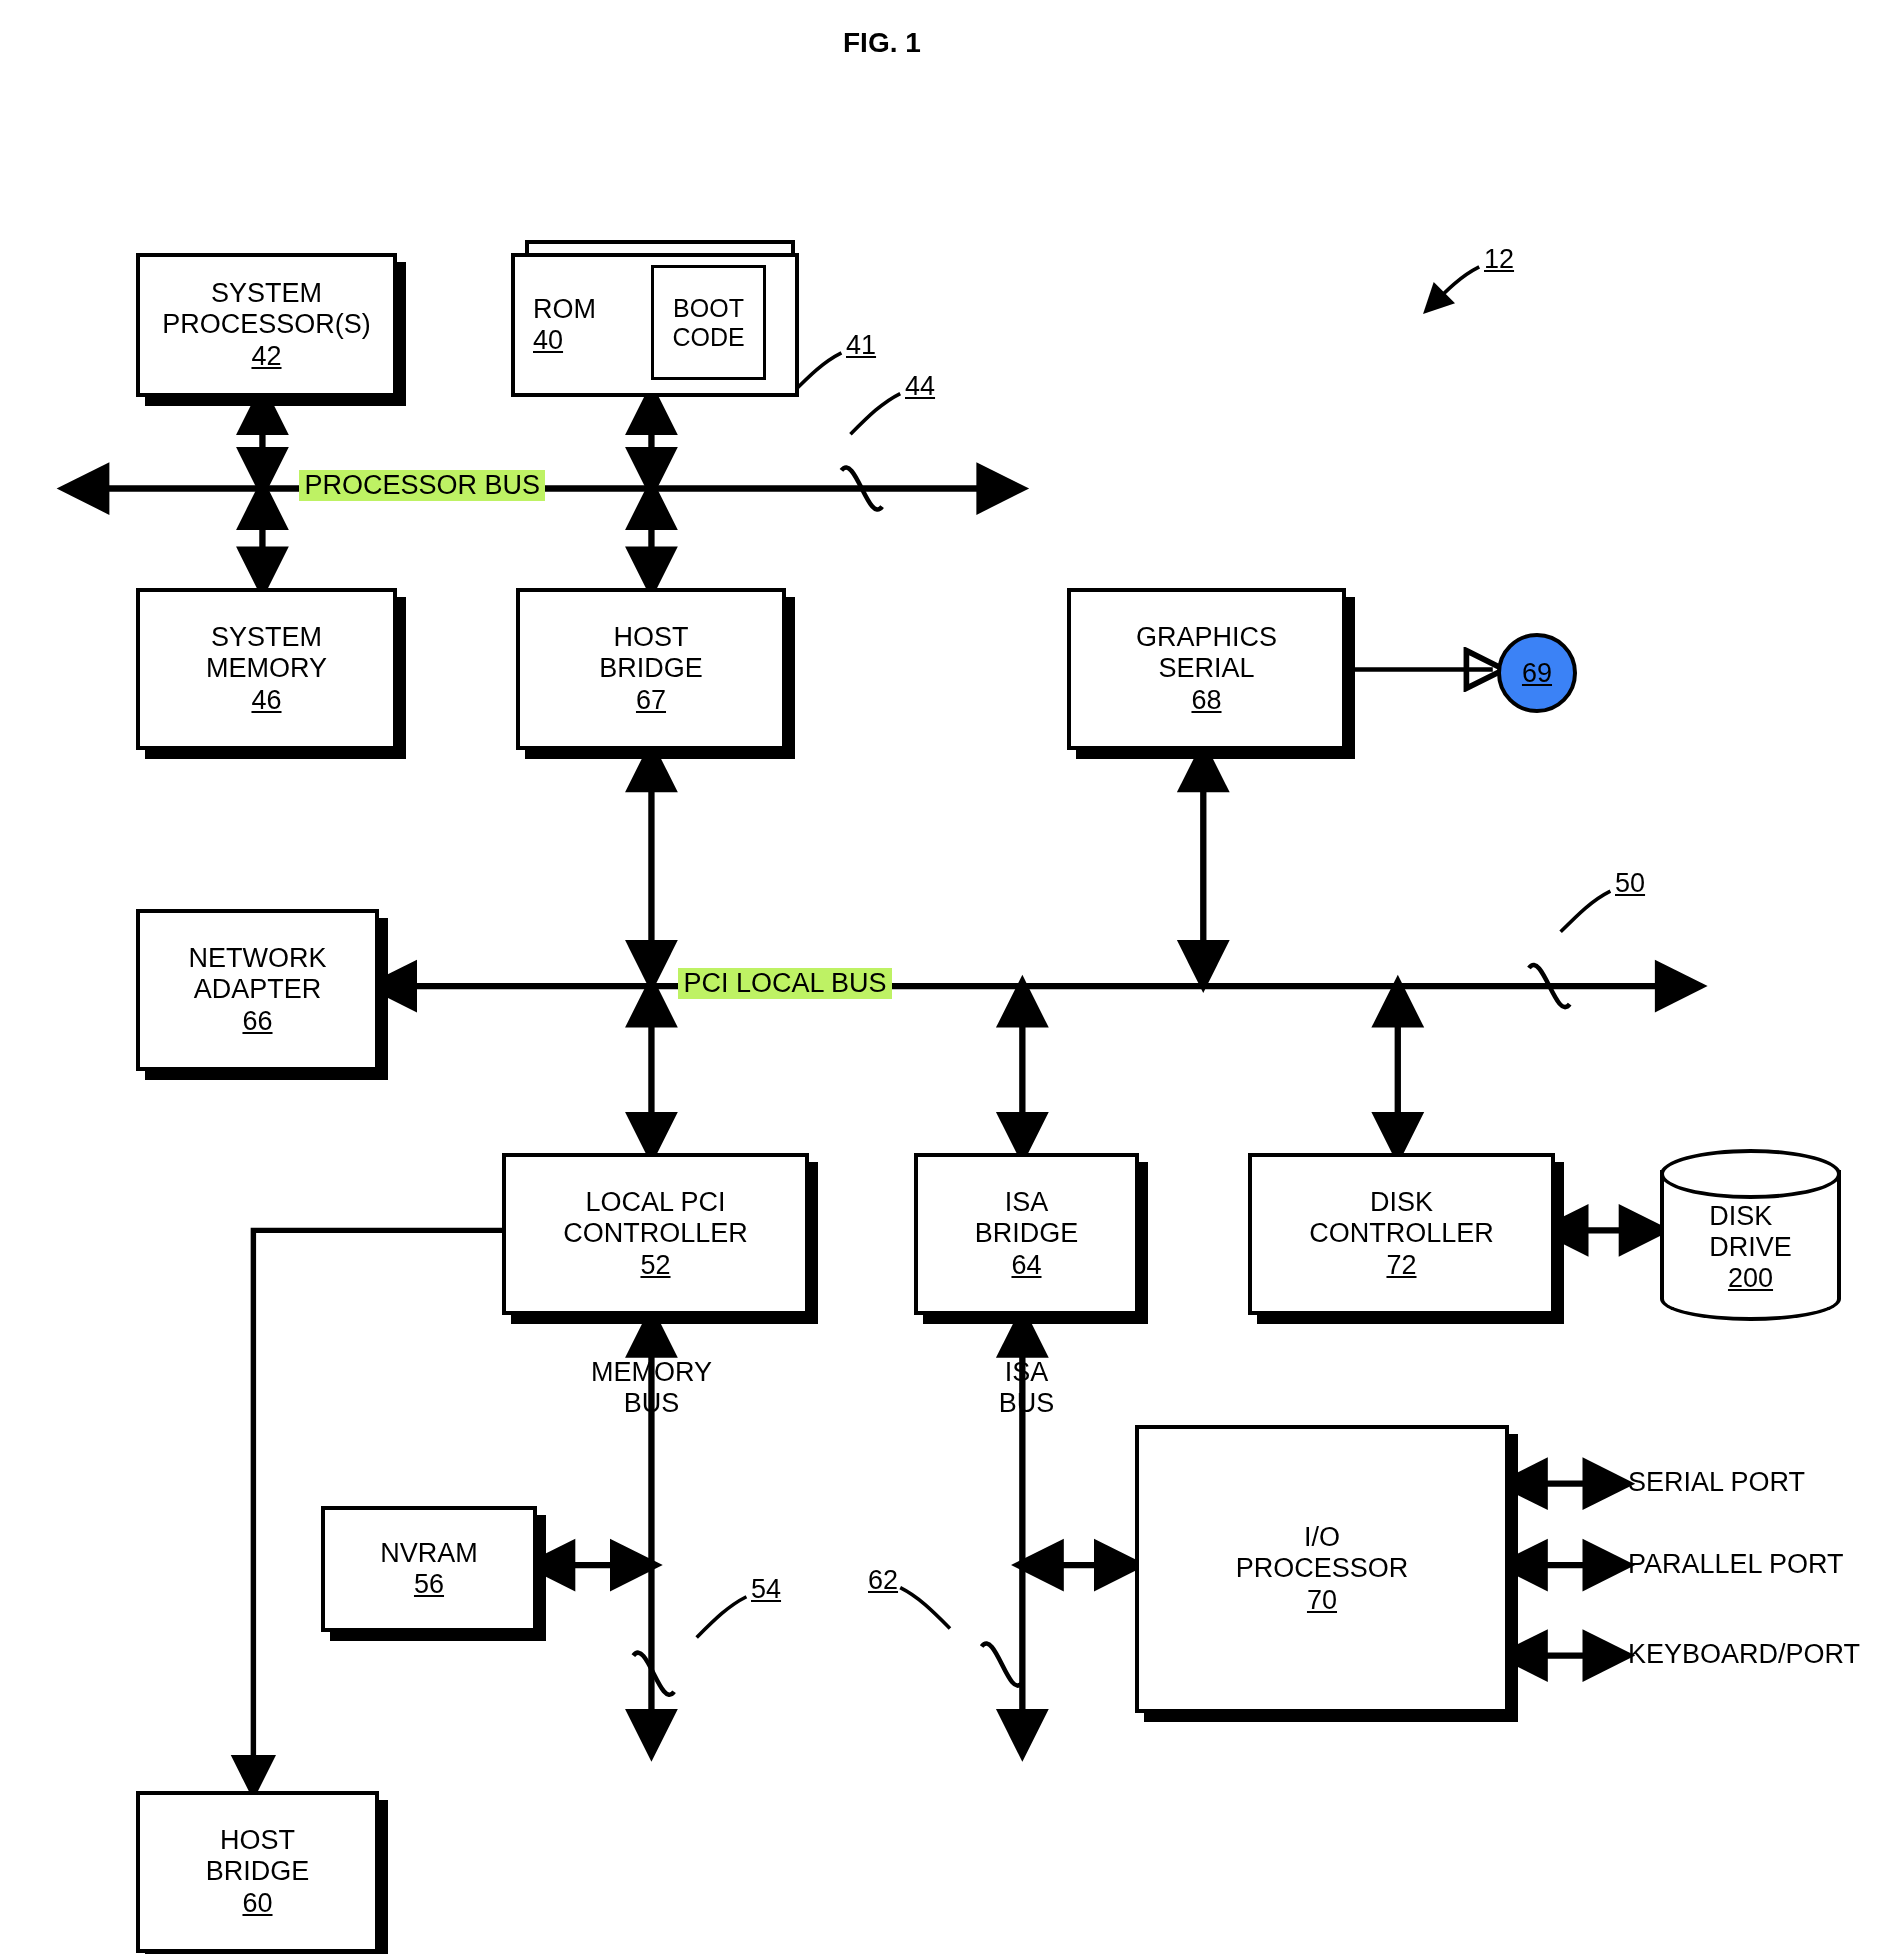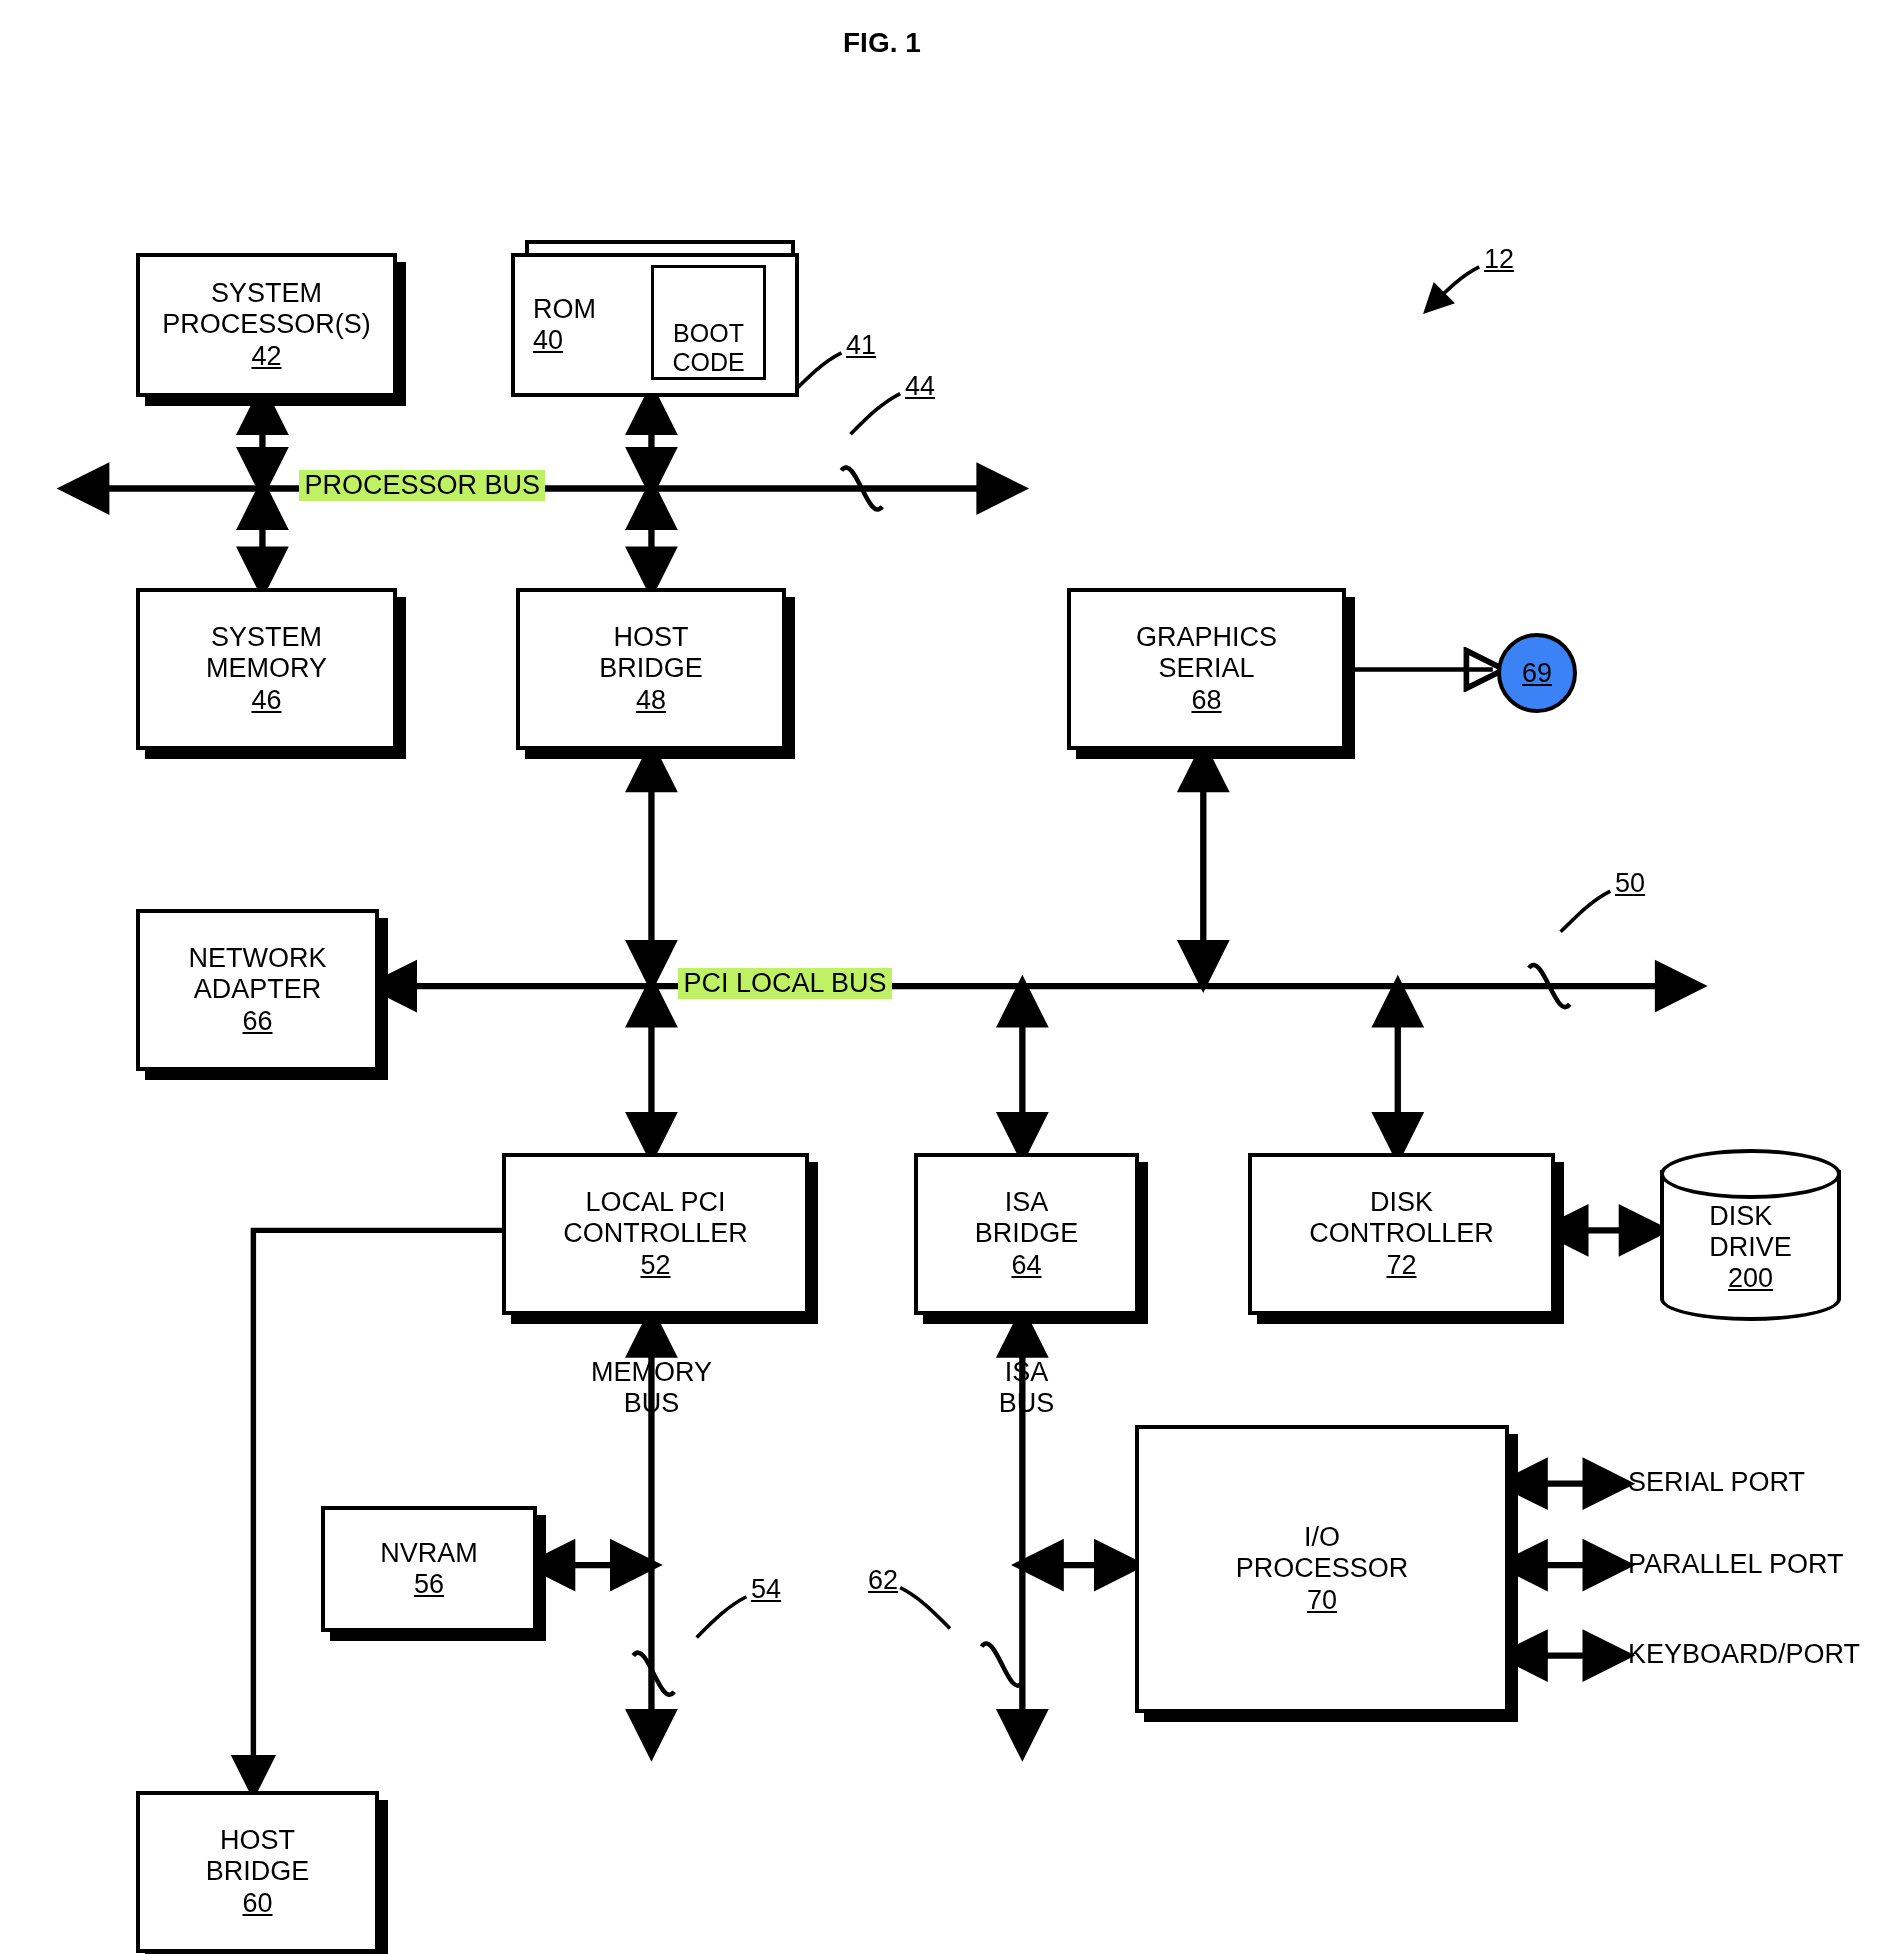--- a/index.html
+++ b/index.html
@@ -113,35 +113,35 @@
     <div style="white-space:pre-line;">SYSTEM
 PROCESSOR(S)</div>
     <div class="ref">42</div>
   </div>
 
   <div class="box" style="left:525px;top:240px;width:262px;height:136px;box-shadow:none;"></div>
   <div class="box" style="left:511px;top:253px;width:262px;height:136px;box-shadow:none;justify-content:center;align-items:flex-start;padding-left:18px;">
     <div>ROM</div>
     <div class="ref">40</div>
   </div>
-  <div class="inner" style="left:651px;top:265px;width:109px;height:109px;justify-content:flex-end;">
+  <div class="inner" style="left:651px;top:265px;width:109px;height:109px;">
     <div style="white-space:pre-line;">BOOT
 CODE</div>
   </div>
 
   <div class="box" style="left:136px;top:588px;width:253px;height:154px;">
     <div style="white-space:pre-line;">SYSTEM
 MEMORY</div>
     <div class="ref">46</div>
   </div>
 
   <div class="box" style="left:516px;top:588px;width:262px;height:154px;">
     <div style="white-space:pre-line;">HOST
 BRIDGE</div>
-    <div class="ref">48</div>
+    <div class="ref">67</div>
   </div>
 
   <div class="box" style="left:1067px;top:588px;width:271px;height:154px;">
     <div style="white-space:pre-line;">GRAPHICS
 SERIAL</div>
     <div class="ref">68</div>
   </div>
 
   <div class="circle" style="left:1497px;top:633px;width:72px;height:72px;">
     <span>69</span>

